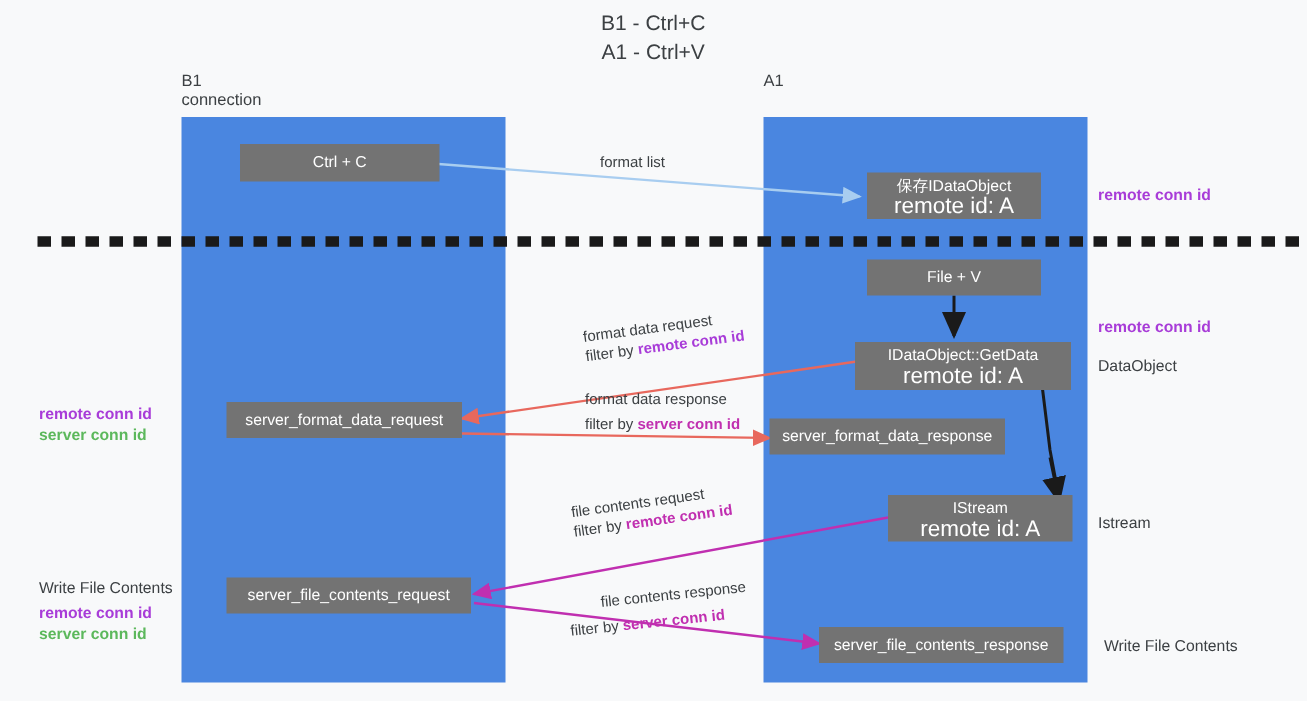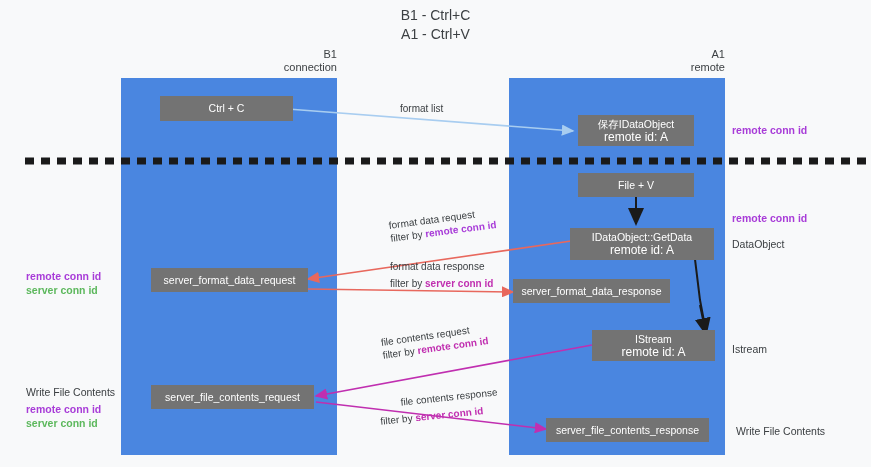--- a/index.html
+++ b/index.html
@@ -7,32 +7,32 @@
     width:871px;height:467px;
     background:#f8f9fa;
     font-family:"Liberation Sans","DejaVu Sans",sans-serif;
     overflow:hidden;
     position:relative;
   }
   #stage{position:absolute;left:0;top:0;width:871px;height:358px;}
 
   
   .lane{position:absolute;background:#4a86e0;}
-  .lane-head{position:absolute;text-align:right;color:#3c4043;font-size:11px;line-height:13px;}
+  .lane-head{position:absolute;text-align:left;color:#3c4043;font-size:11px;line-height:13px;}
 
   .title{position:absolute;left:0;top:6px;width:871px;text-align:center;
          color:#3c4043;font-size:14px;line-height:19px;}
 
   
   .box{position:absolute;box-sizing:border-box;display:flex;flex-direction:column;
        align-items:center;justify-content:center;color:#ffffff;font-size:10.5px;
        line-height:13px;text-align:center;padding:2px 4px;}
   .box.green{background:#737373;}
   .box.orange{background:#737373;}
-  .box .l2{font-size:12px;}
+  .box .l2{font-size:15px;}
 
   
   .cap{position:absolute;font-size:10.5px;line-height:14px;white-space:nowrap;}
   .cap .purple{color:#a83cd8;font-weight:bold;}
   .cap .green{color:#5cb85c;font-weight:bold;}
   .cap .plain{color:#3c4043;}
   .cap-r{color:#3c4043;}
 
   
   .elabel{position:absolute;font-size:10px;line-height:13px;white-space:nowrap;
@@ -52,21 +52,20 @@
     <div>B1 - Ctrl+C</div>
     <div>A1 - Ctrl+V</div>
   </div>
 
   <div class="lane-head" style="left:121px;top:48px;width:216px;">
     <div>B1</div>
     <div>connection</div>
   </div>
   <div class="lane-head" style="left:509px;top:48px;width:216px;">
     <div>A1</div>
-    <div>remote</div>
   </div>
 
   <div class="lane" style="left:121px;top:78px;width:216px;height:377px;"></div>
   <div class="lane" style="left:509px;top:78px;width:216px;height:377px;"></div>
 
   <svg class="overlay" viewBox="0 0 871 467">
     <defs>
       <marker id="ah-blue" markerWidth="8" markerHeight="7" refX="7" refY="3.5" orient="auto">
         <path d="M0,0 L8,3.5 L0,7 Z" fill="#a8cdf0"></path>
       </marker>

